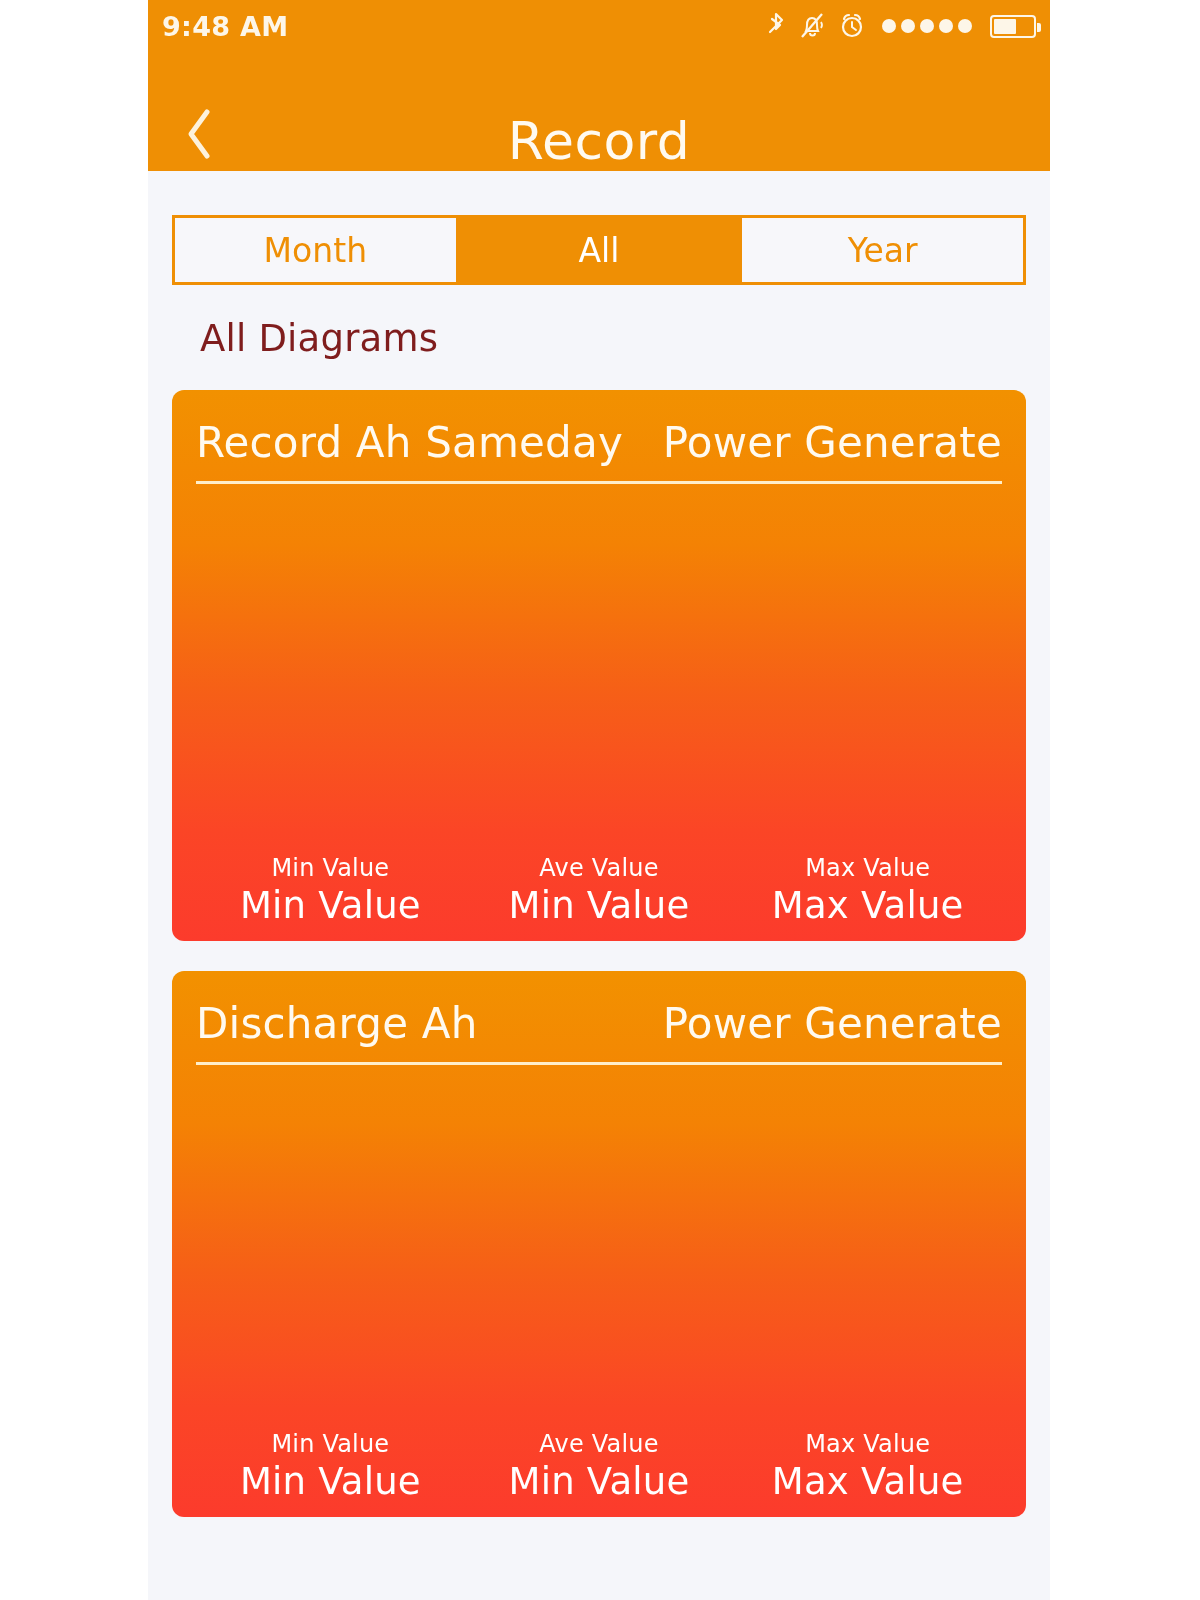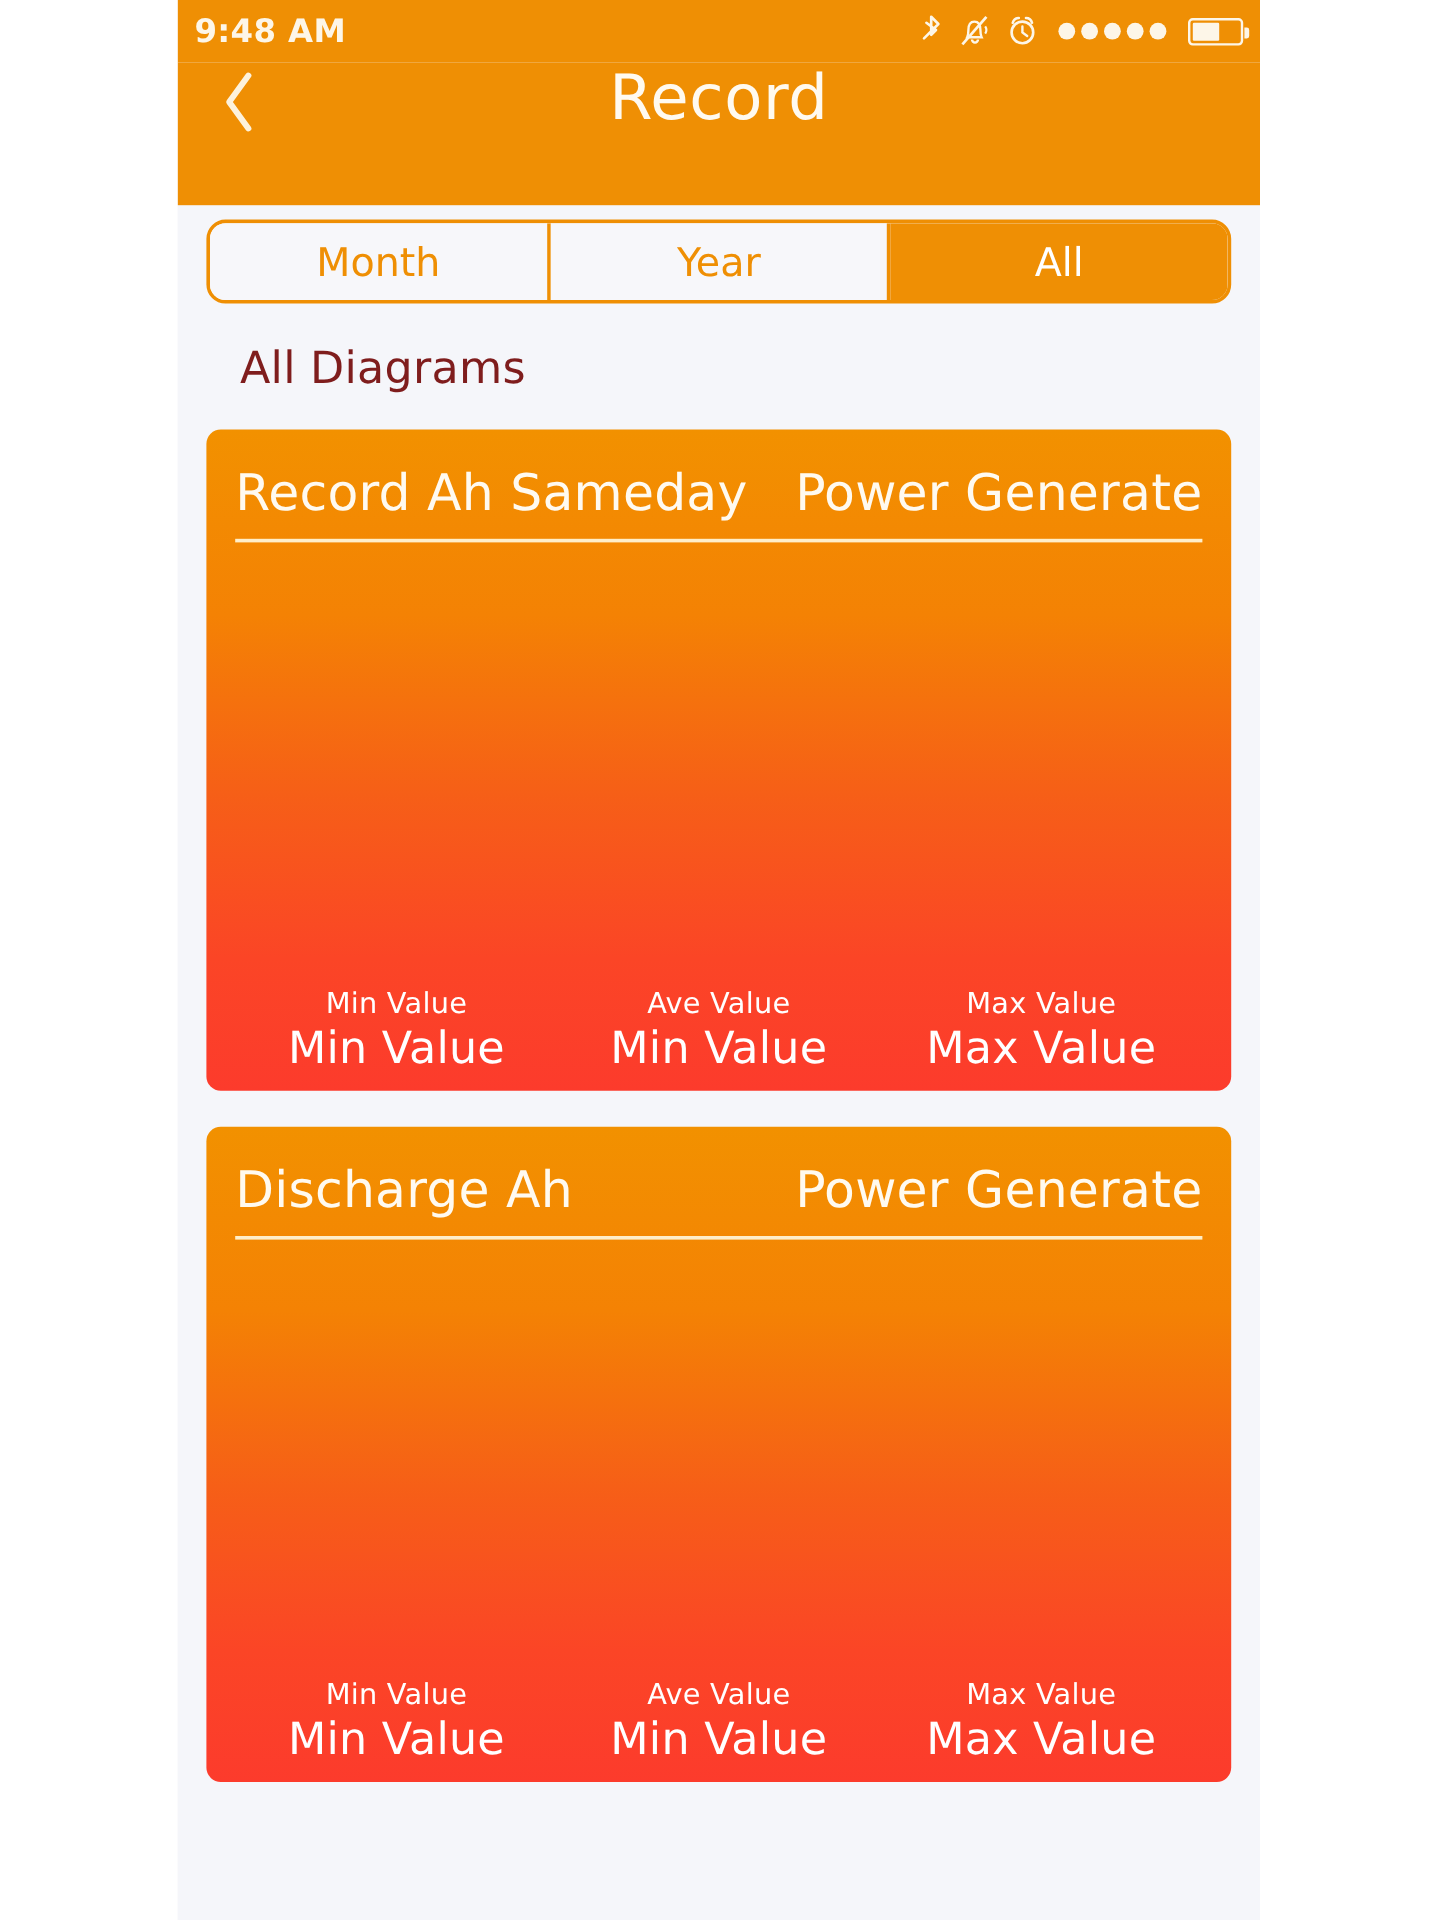--- a/index.html
+++ b/index.html
@@ -74,21 +74,21 @@
     border-radius: 1px;
     display: block;
   }
 
   
   .navbar {
     height: 119px;
     background: #ef8f04;
     position: relative;
     display: flex;
-    align-items: flex-start;
+    align-items: flex-end;
   }
   .back-btn {
     position: absolute;
     left: 16px;
     width: 70px; height: 70px;
     display: flex;
     align-items: center;
     justify-content: center;
     cursor: pointer;
   }
@@ -98,25 +98,25 @@
     color: #fffaf0;
     font-size: 52px;
     font-weight: 400;
     letter-spacing: .5px;
   }
 
   
   .content { padding: 0 24px; }
 
   .segmented {
-    margin-top: 12px;
+    margin-top: 44px;
     height: 70px;
     display: flex;
     border: 3px solid #ef8f04;
-    border-radius: 16px;
+    border-radius: 0;
     overflow: hidden;
     background: #f7f7fa;
   }
   .seg {
     flex: 1;
     display: flex;
     align-items: center;
     justify-content: center;
     font-size: 33px;
     color: #ef8f04;
@@ -251,22 +251,22 @@
         </svg>
       </span>
     </div>
     <div class="nav-title">Record</div>
   </div>
 
   <div class="content">
 
     <div class="segmented">
       <div class="seg">Month</div>
+      <div class="seg active">All</div>
       <div class="seg">Year</div>
-      <div class="seg active">All</div>
     </div>
 
     <div class="section-title">All Diagrams</div>
 
     <div class="card card-1">
       <div class="card-head">
         <div class="card-head-left">Record Ah Sameday</div>
         <div class="card-head-right">Power Generate</div>
       </div>
       <div class="card-body"></div>

